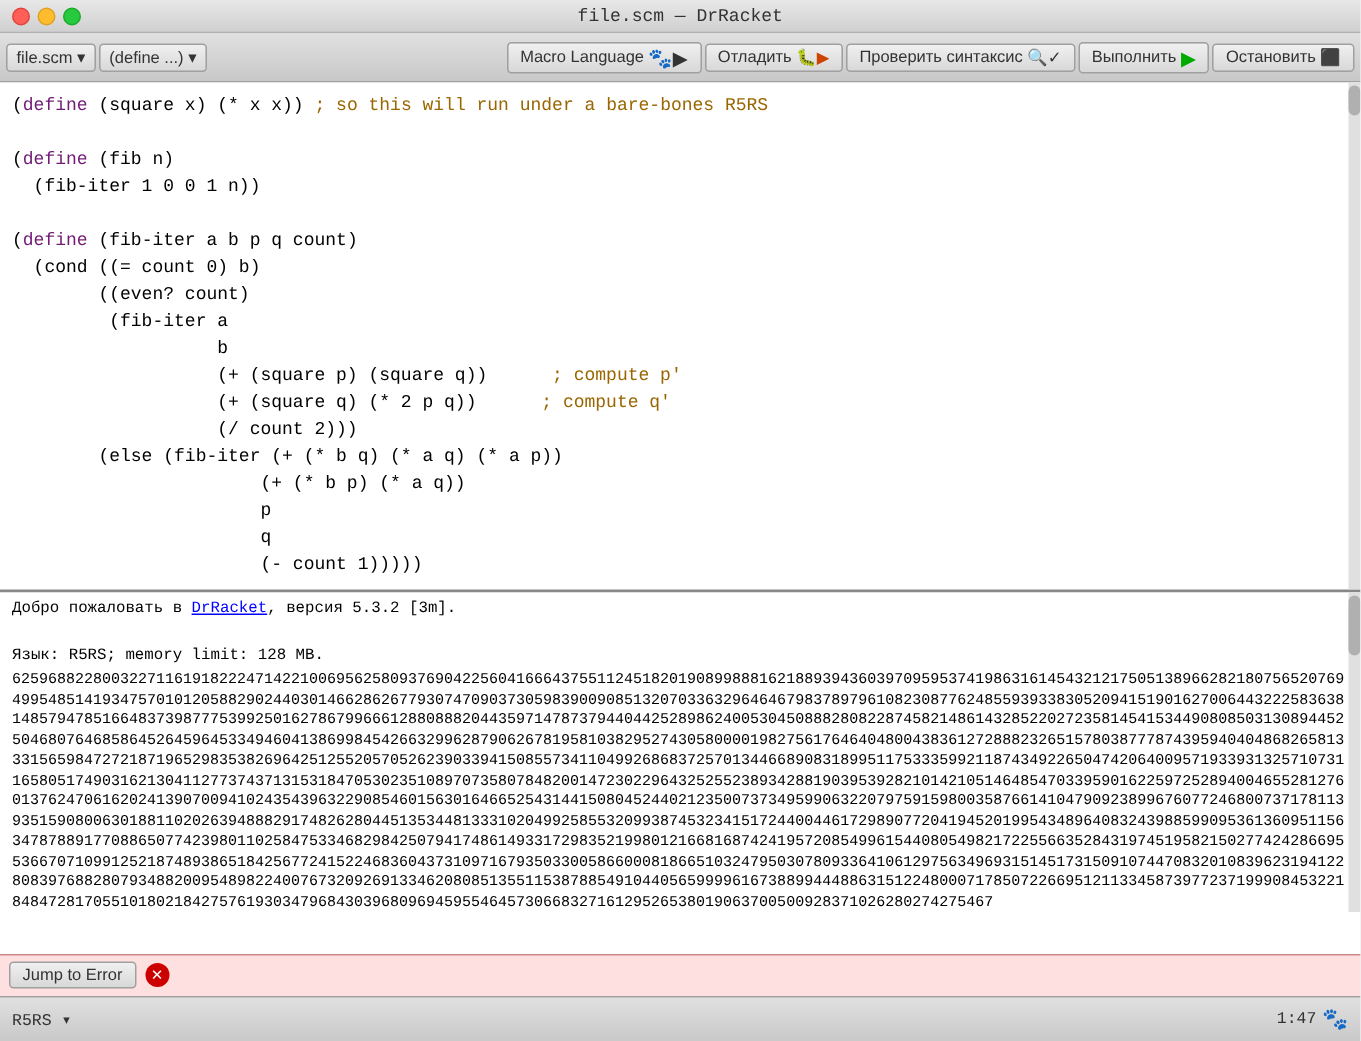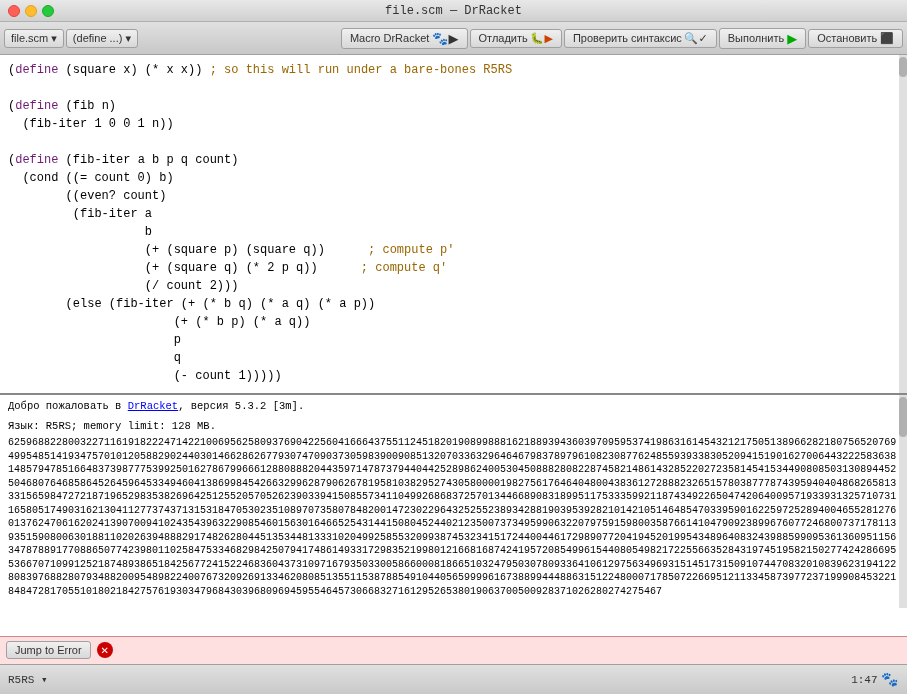--- a/index.html
+++ b/index.html
@@ -127,21 +127,21 @@
     #repl-content {
       padding: 4px 8px;
       font-size: 10.5px;
       line-height: 1.4;
       color: #000;
       font-family: 'Courier New', monospace;
       overflow: hidden;
       height: calc(100% - 28px);
     }
     .repl-welcome {
-      margin-bottom: 5px;
+      margin-bottom: 16px;
       font-family: Liberation Mono, monospace;
     }
     .repl-welcome a { color: #0000ff; }
     .repl-lang { margin-bottom: 3px; }
     .repl-output { word-break: break-all; font-size: 10px; line-height: 1.35; }
     .repl-scrollbar {
       position: absolute;
       right: 0;
       top: 0;
       width: 8px;
@@ -237,21 +237,21 @@
 </div>
 
 <div id="toolbar">
   <div class="toolbar-section">
     <button class="toolbar-btn">file.scm ▾</button>
     <button class="toolbar-btn">(define ...) ▾</button>
   </div>
   <div class="toolbar-spacer"></div>
   <div class="toolbar-section">
     <button class="toolbar-run-btn">
-      <span>Macro DrRacket</span>
+      <span>Macro Language</span>
       <span style="font-size:13px;">🐾▶</span>
     </button>
     <button class="toolbar-run-btn">
       <span>Отладить</span>
       <span style="color:#cc4400;">🐛▶</span>
     </button>
     <button class="toolbar-run-btn">
       <span>Проверить синтаксис</span>
       <span>🔍✓</span>
     </button>

